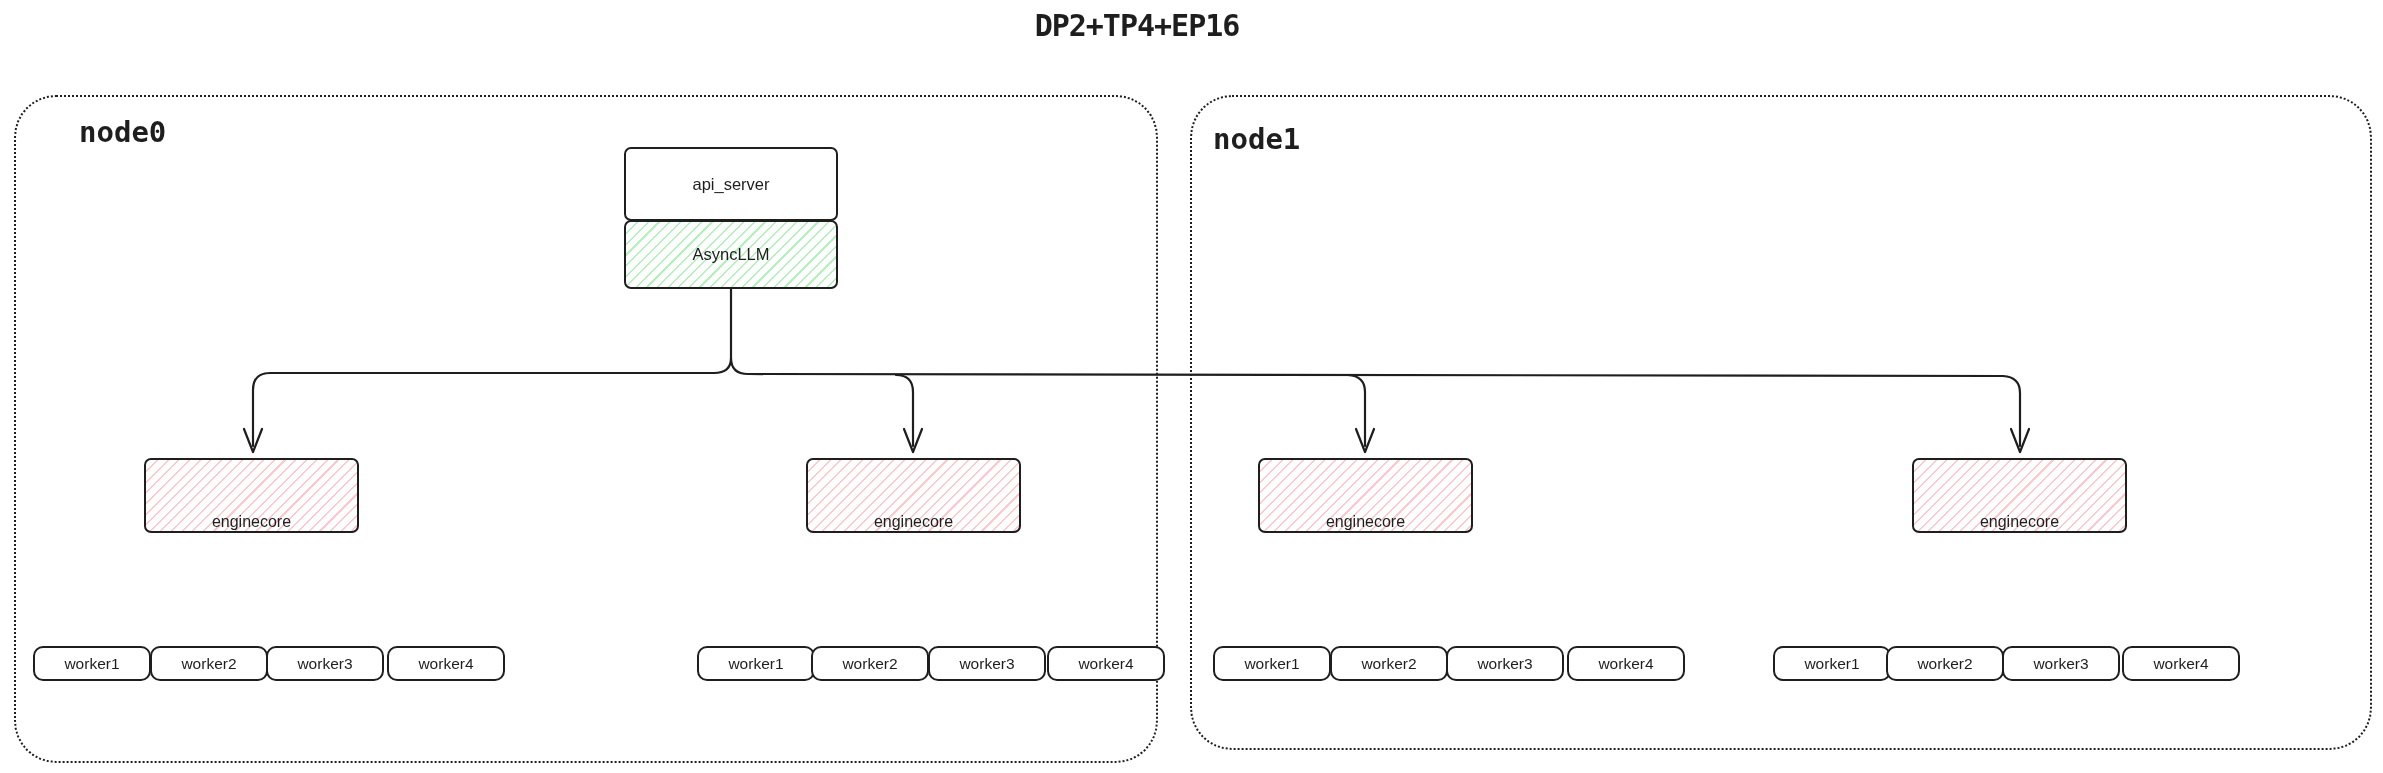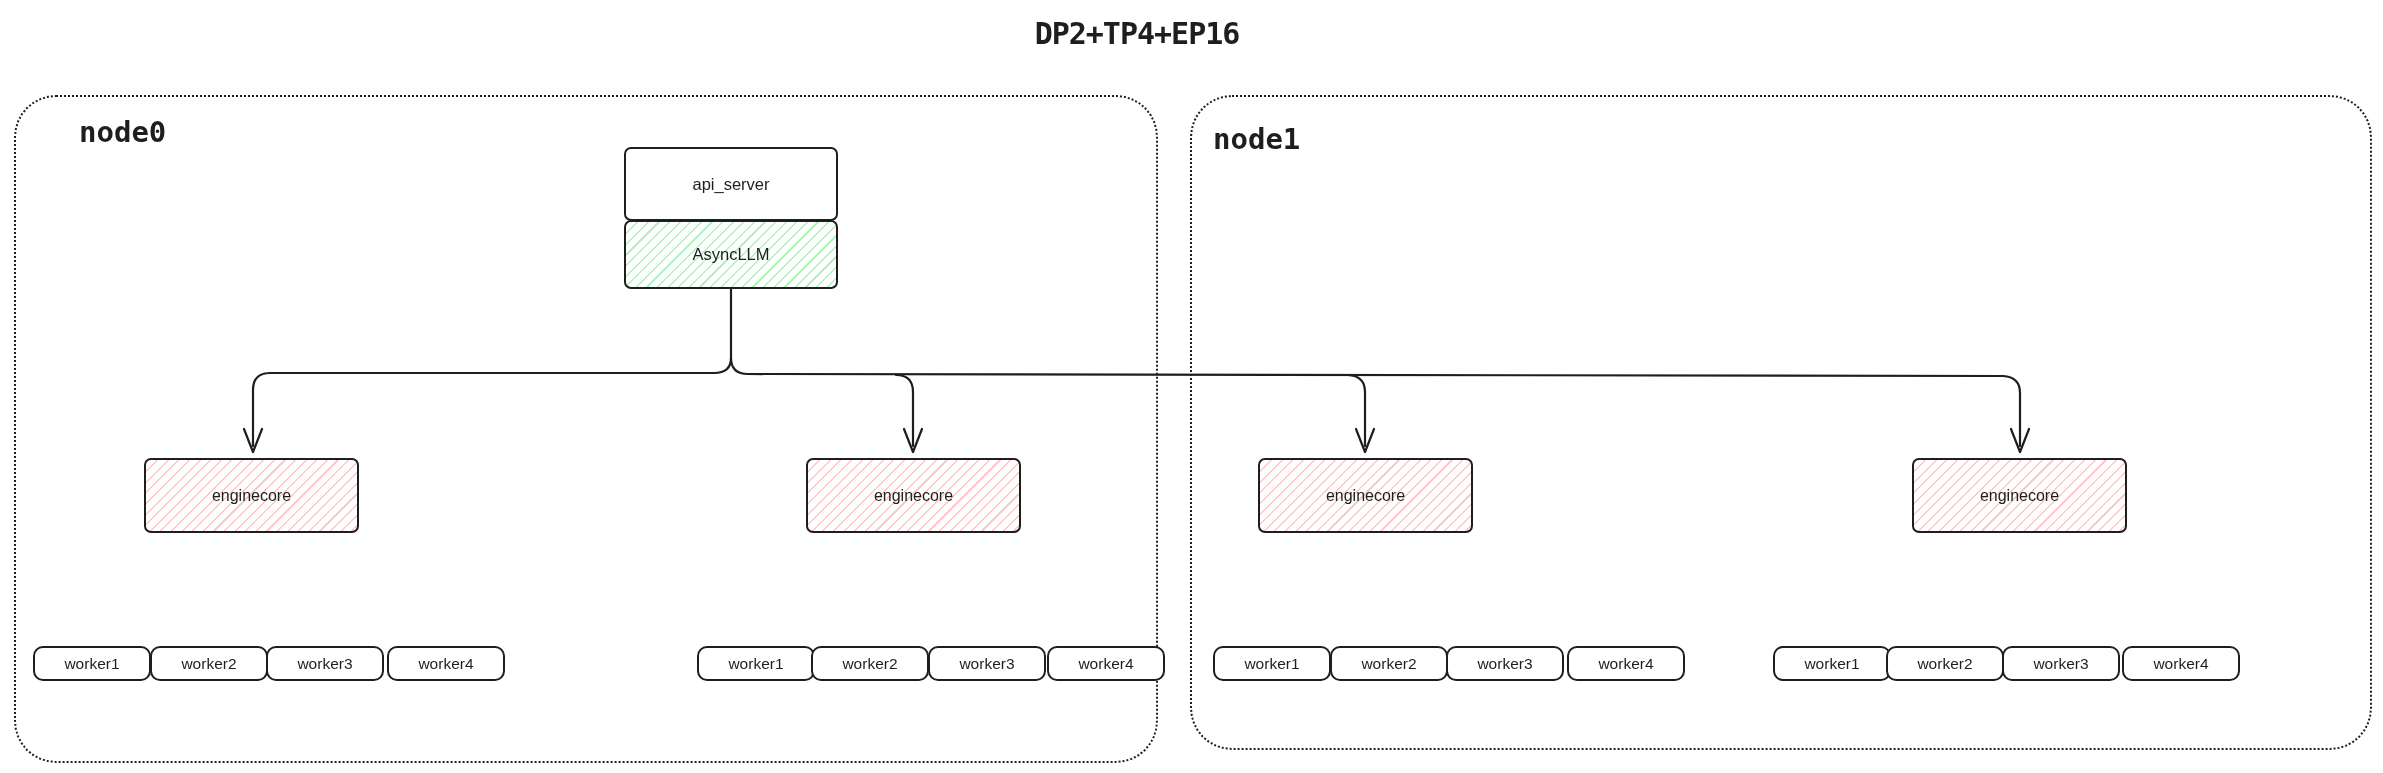--- a/index.html
+++ b/index.html
@@ -13,21 +13,20 @@
   .abs { position: absolute; }
 
   
   .diagram-title {
     left: 1017px; top: 8px; width: 240px;
     text-align: center;
     font-family: "DejaVu Sans Mono", monospace;
     font-size: 30px; font-weight: 600;
     letter-spacing: -1px;
     white-space: nowrap;
-    margin-top: 8px;
   }
 
   
   .node-box {
     border: 2.5px dotted #1e1e1e;
     border-radius: 42px;
     background: transparent;
     box-sizing: border-box;
     z-index: 0;
   }
@@ -55,20 +54,21 @@
   .async-llm  {
     left: 624px; top: 220px; width: 214px; height: 69px;
     background: repeating-linear-gradient(135deg,
       #b2f2bb 0px, #b2f2bb 1.6px, transparent 1.6px, transparent 7.5px);
   }
   .enginecore {
     top: 458px; width: 215px; height: 75px;
     font-size: 16px;
     background: repeating-linear-gradient(135deg,
       #ffc9c9 0px, #ffc9c9 1.5px, transparent 1.5px, transparent 7.5px);
+    align-items: flex-end;
   }
   .ec-0 { left: 144px; }
   .ec-1 { left: 806px; }
   .ec-2 { left: 1258px; }
   .ec-3 { left: 1912px; }
 
   
   .worker {
     top: 646px; width: 118px; height: 35px;
     box-sizing: border-box;

